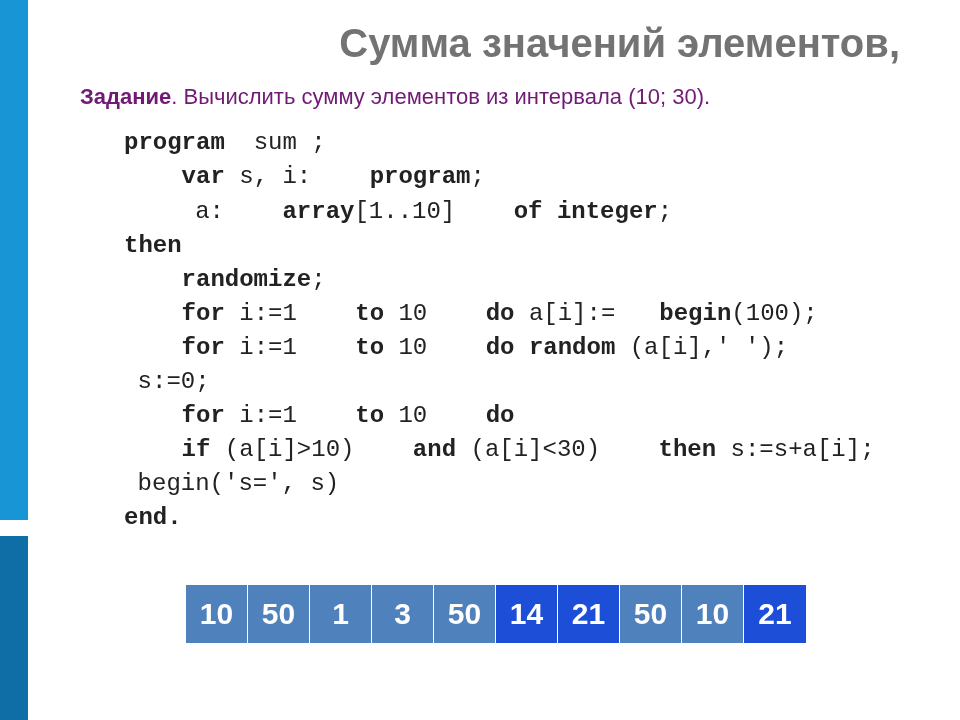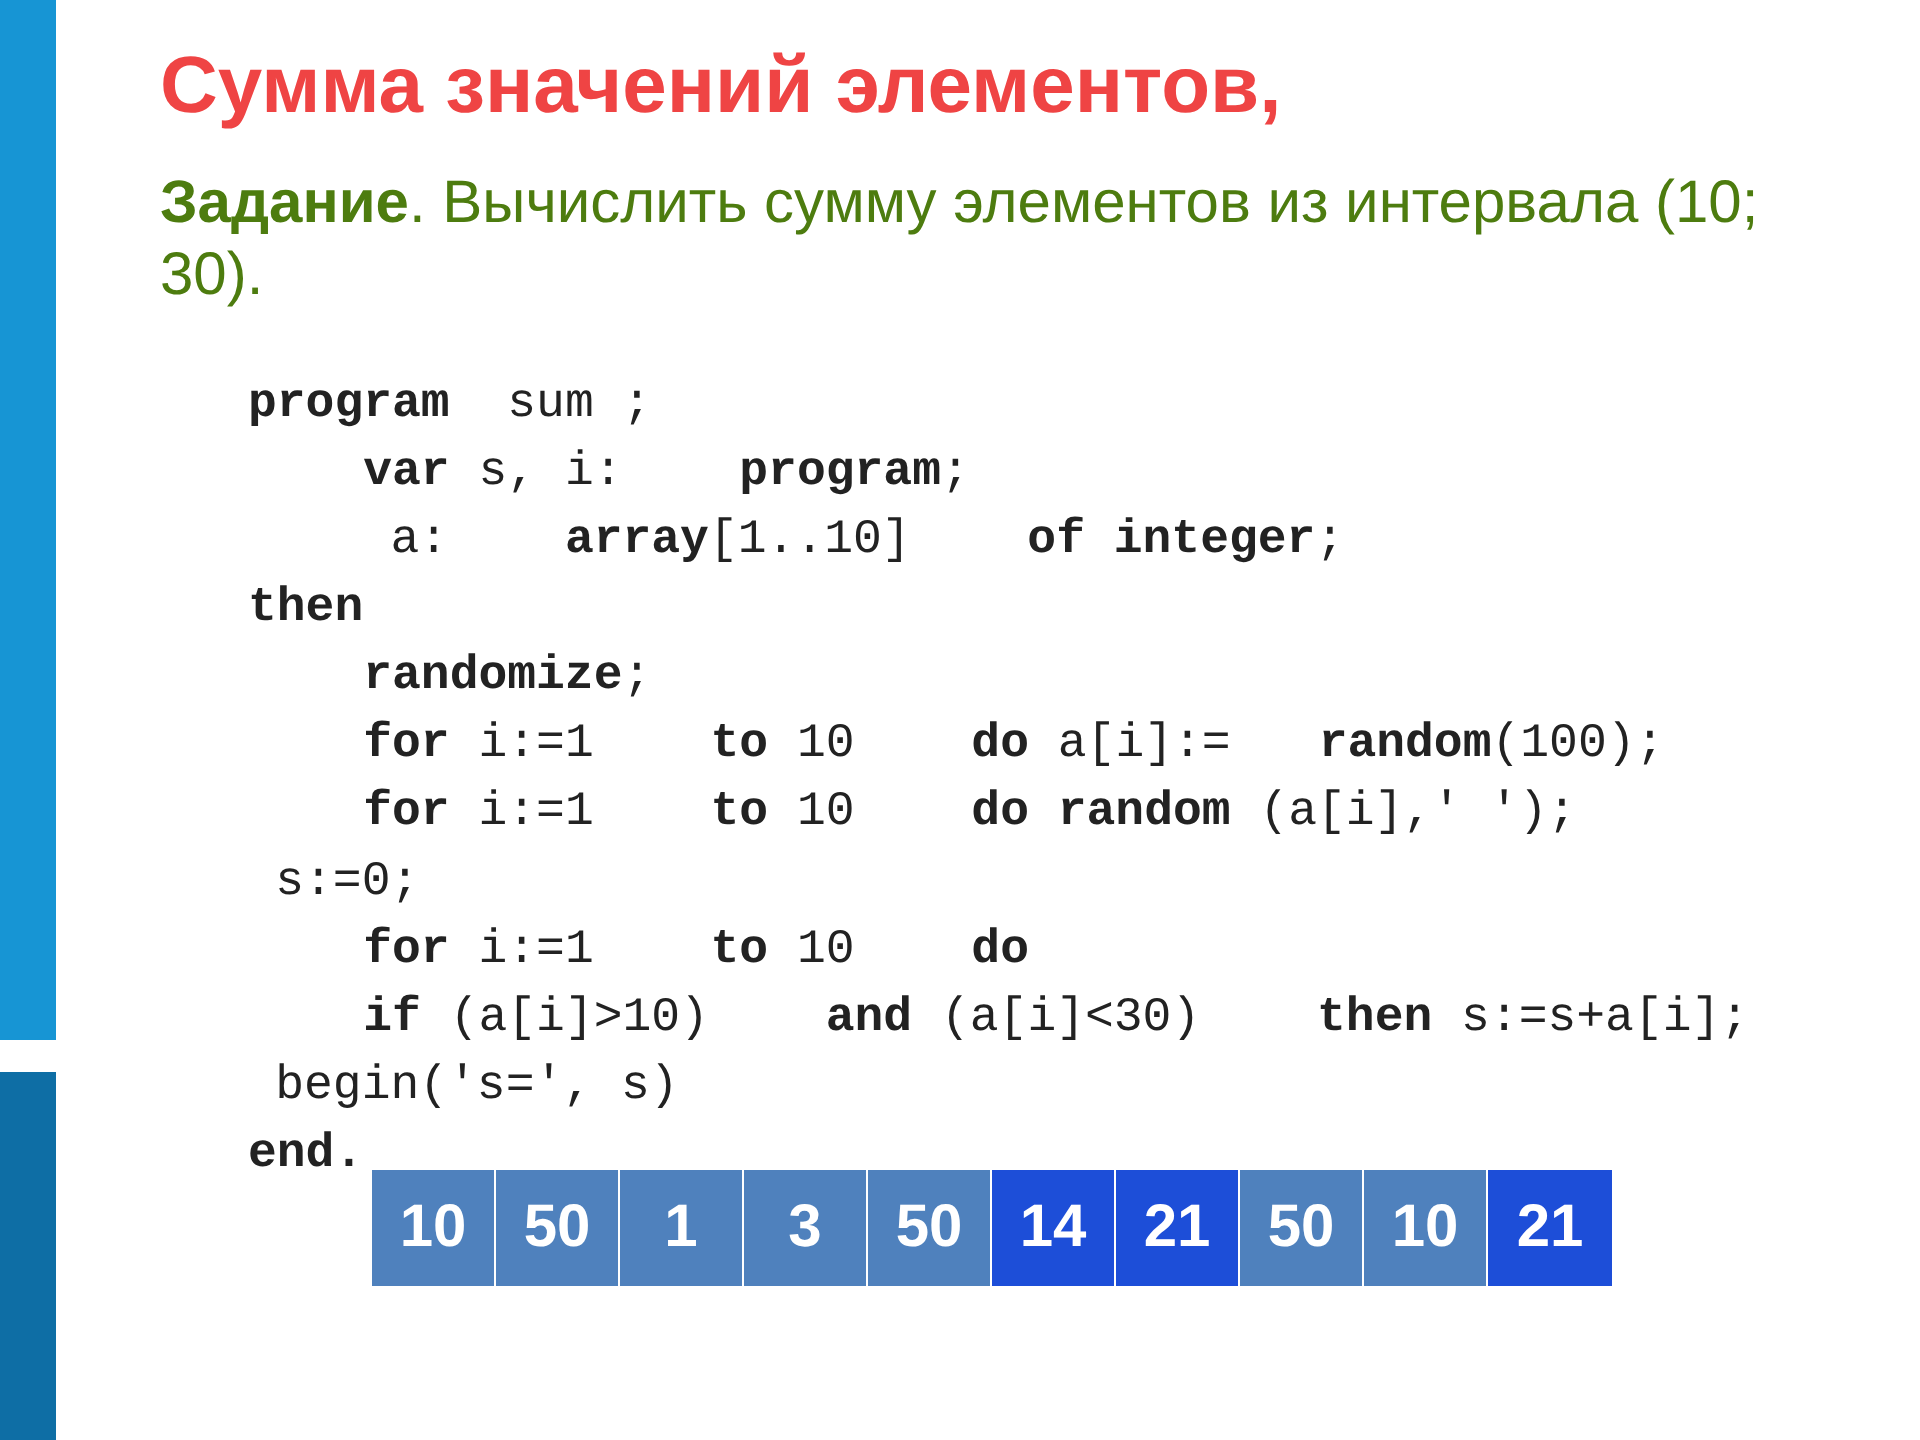--- a/index.html
+++ b/index.html
@@ -36,32 +36,32 @@
   }
   .side-accent-dark {
     position: absolute;
     left: 0;
     top: 536px;
     width: 28px;
     height: 184px;
     background: #0e6ea5;
   }
   h1.title {
-    color: #ef4444;
+    color: #737373;
     font-weight: 700;
     font-size: 40px;
     line-height: 1.15;
-    text-align: left;
+    text-align: right;
     margin: 0 0 18px 0;
     letter-spacing: 0;
   }
   .task {
-    font-size: 30px;
-    color: #4d7c0f;
-    margin: 0 0 30px 0;
+    font-size: 22px;
+    color: #701a75;
+    margin: 0 0 16px 0;
     line-height: 1.2;
   }
   .task b { font-weight: 700; }
   pre.code {
     margin: 0;
     font-family: "Courier New", Courier, monospace;
     font-size: 24px;
     line-height: 1.42;
     color: #222;
     white-space: pre;
@@ -104,21 +104,21 @@
 
   <p class="task">
     <b>Задание</b><span>. Вычислить сумму элементов из интервала (10; 30).</span>
   </p>
 
   <pre class="code"><b>program</b><span>  sum ;</span>
 <b>    var</b><span> s, i: </span><b>program</b><span>;</span>
 <span>        a: </span><b>array</b><span>[1..10] </span><b>of integer</b><span>;</span>
 <b>then</b>
 <span>    </span><b>randomize</b><span>;</span>
-<b>    for</b><span> i:=1 </span><b>to</b><span> 10 </span><b>do</b><span> a[i]:=</span><b>random</b><span>(100);</span>
+<b>    for</b><span> i:=1 </span><b>to</b><span> 10 </span><b>do</b><span> a[i]:=</span><b>begin</b><span>(100);</span>
 <b>    for</b><span> i:=1 </span><b>to</b><span> 10 </span><b>do random</b><span> (a[i],' ');</span>
 <span>    s:=0;</span>
 <b>    for</b><span> i:=1 </span><b>to</b><span> 10 </span><b>do</b>
 <b>    if</b><span> (a[i]&gt;10) </span><b>and</b><span> (a[i]&lt;30) </span><b>then</b><span> s:=s+a[i];</span>
 <span>    begin('s=', s)</span>
 <b>end.</b></pre>
 
   <div class="array-row">
       <div class="cell blue">10</div>
       <div class="cell blue">50</div>

